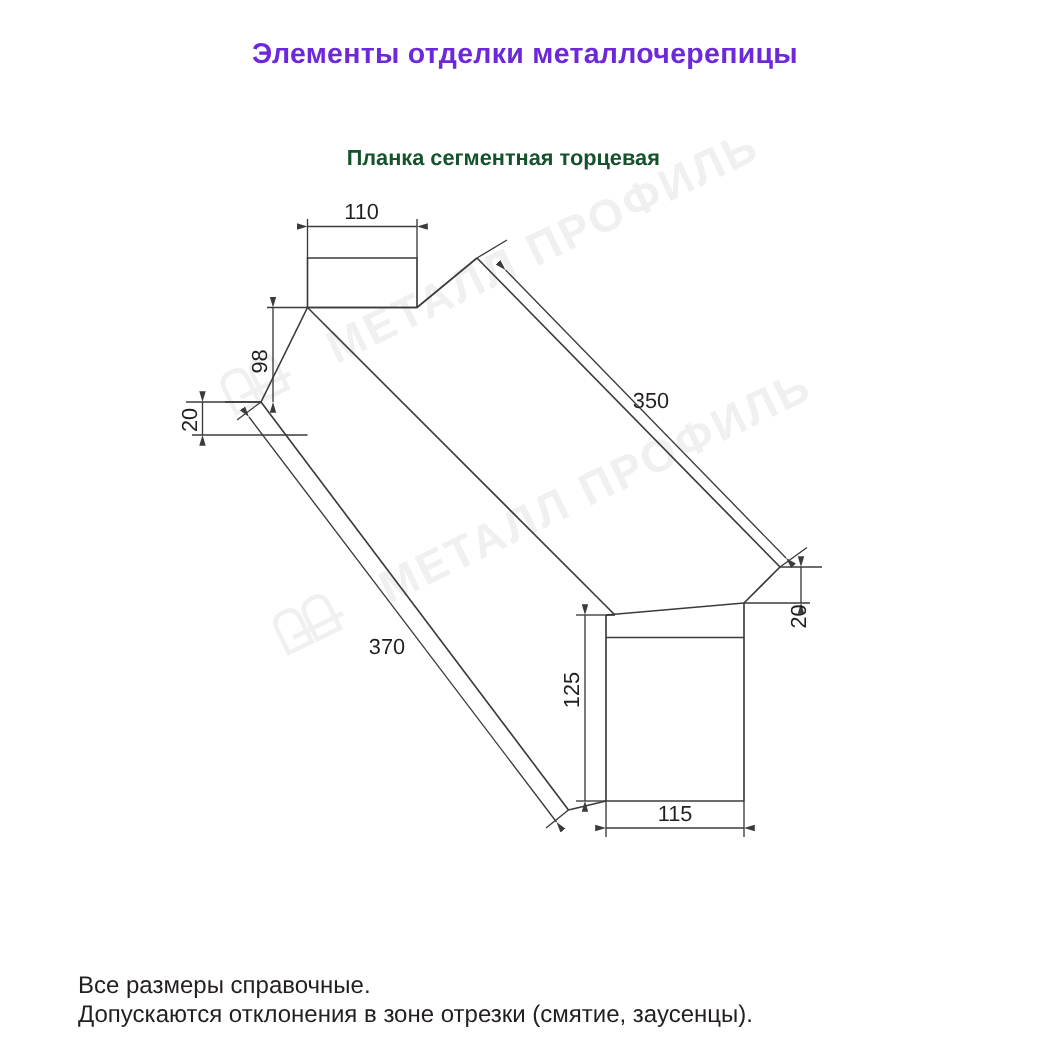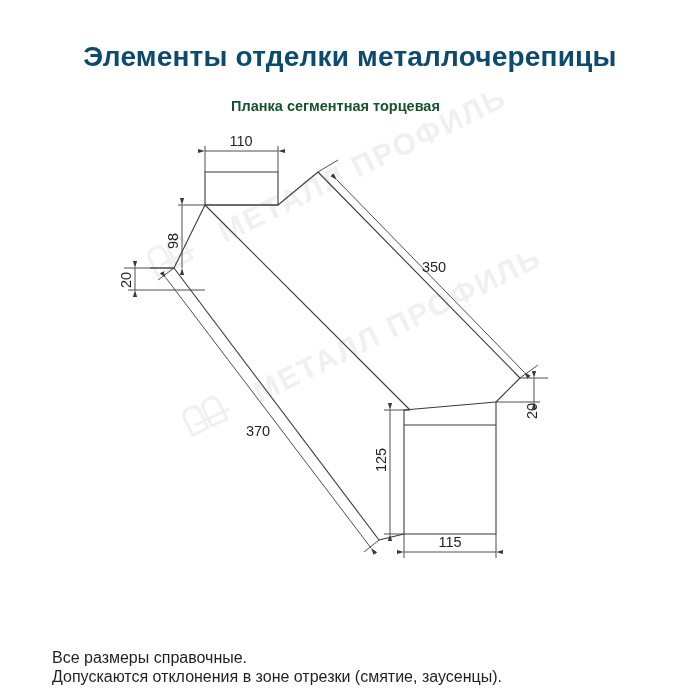--- a/index.html
+++ b/index.html
@@ -20,25 +20,24 @@
     left: 0; top: 0;
     width: 700px;
     height: 700px;
   }
   .page-title {
     position: absolute;
     left: 0;
     top: 26px;
     width: 700px;
     text-align: center;
-    font-size: 28px;
+    font-size: 19px;
     font-weight: bold;
     letter-spacing: 0.2px;
-    color: #0c4a6e;
-    margin-top: 15px;
+    color: #6d28d9;
   }
   .subtitle {
     position: absolute;
     left: 0;
     top: 96px;
     width: 671px;
     text-align: center;
     font-size: 14.5px;
     font-weight: bold;
     line-height: 20px;

